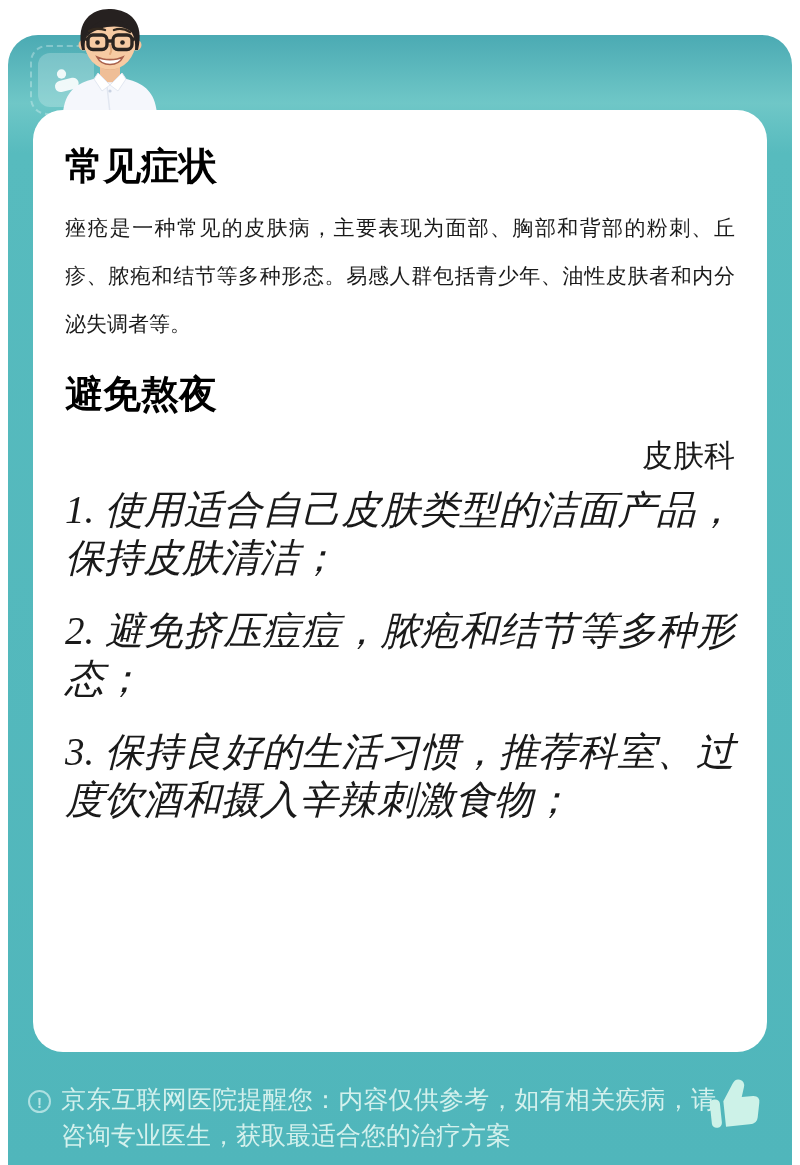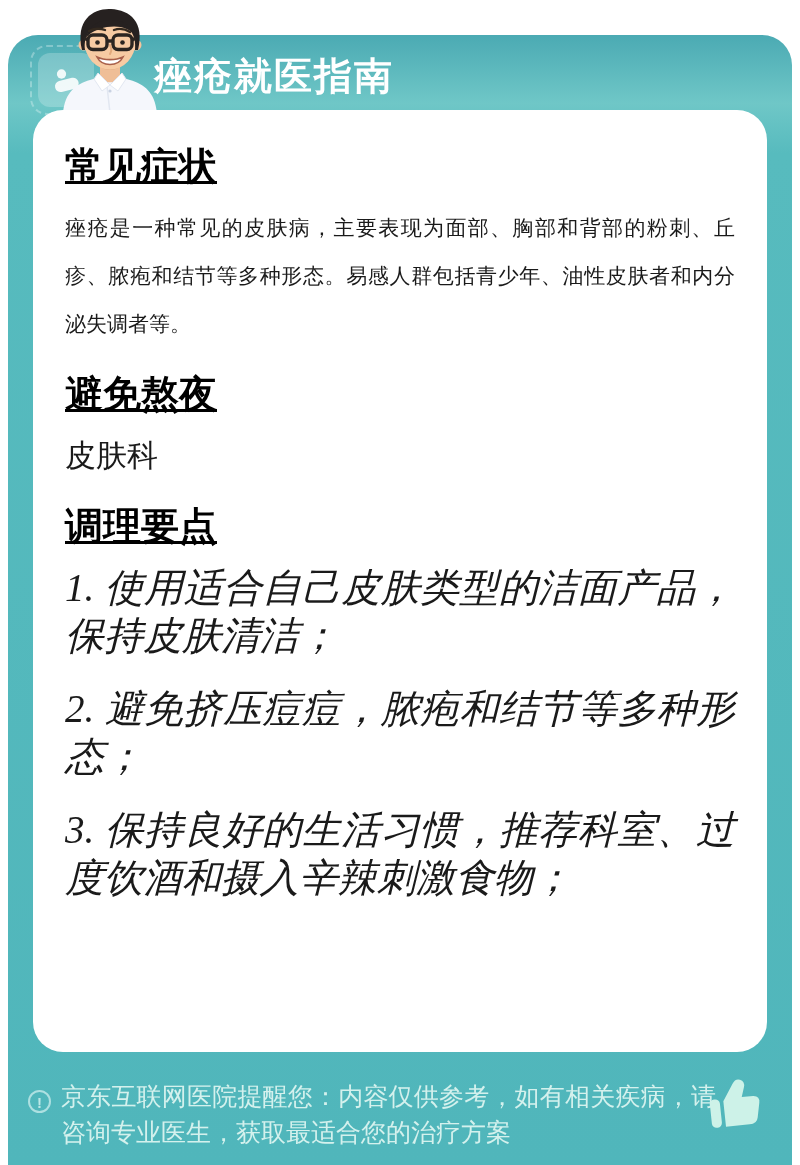--- a/index.html
+++ b/index.html
@@ -28,28 +28,28 @@
     font-size:38px; font-weight:bold; color:#ffffff; letter-spacing:2px;
     white-space:nowrap;
   }
   .guide-card {
     position:absolute; left:25px; right:25px; top:75px; height:942px;
     background:#ffffff; border-radius:30px;
     padding:26px 32px 0 32px; box-sizing:border-box; overflow:hidden;
   }
   .section-heading {
     font-size:38px; font-weight:bold; color:#000000;
-    margin:24px 0 16px 0; line-height:44px;text-decoration:underline;
+    margin:24px 0 16px 0; line-height:44px;
   }
   .section-heading.first { margin-top:8px; }
   .body-text {
     font-size:21px; line-height:48px; color:#1A1A1A; margin:0 0 8px 0;
     text-align:justify;
   }
-  .dept-text { font-size:31px; line-height:48px; color:#1A1A1A; margin:0 0 6px 0; }
+  .dept-text { font-size:31px; line-height:48px; color:#1A1A1A; margin:0 0 6px 0;text-align:right; }
   .g-item {
     font-size:39px; line-height:48px; color:#1A1A1A; margin:0 0 25px 0;
     text-align:justify;
     font-style:italic;
   }
   .g-num {
     font-family:"Liberation Serif","DejaVu Serif",serif;
     margin-right:10px;
   }
   .footer-bar {
@@ -57,21 +57,21 @@
     display:flex; align-items:flex-start;
   }
   .alert-icon {
     flex:none; width:23px; height:23px; margin:9px 10px 0 0;
     border:2px solid rgba(235,252,250,0.60); border-radius:50%;
     color:rgba(235,252,250,0.70); font-size:15px; font-weight:bold;
     text-align:center; line-height:22px; box-sizing:border-box;
   }
   .disclaimer-text {
     margin:0; width:655px; font-size:25px; line-height:36px;
-    color:#D4F1ED; text-align:justify;font-family:Liberation Mono, monospace;
+    color:#D4F1ED; text-align:justify;
   }
   .thumb-icon { position:absolute; right:14px; top:-10px; cursor:pointer; }
 </style>
 </head>
 <body>
 
 <div class="teal-panel">
 
   <div class="photo-badge">
     <svg width="36" height="36" viewBox="0 0 24 24">
@@ -112,31 +112,29 @@
     </g>
 
     <circle cx="47.5" cy="35.5" r="2.3" fill="#2B2521"></circle>
     <circle cx="72.5" cy="35.5" r="2.3" fill="#2B2521"></circle>
 
     <path d="M60 38 q2.5 5 0 9" stroke="#E2A97C" stroke-width="2" fill="none" stroke-linecap="round"></path>
 
     <path d="M47 50 C52 60 68 60 73 50 C66 53.5 54 53.5 47 50 Z" fill="#FFFFFF" stroke="#A9604A" stroke-width="1.6"></path>
   </svg>
 
-  <div class="banner-title">痤疮就医指南</div>
 
   <div class="guide-card">
 
     <div class="section-heading first">常见症状</div>
     <p class="body-text">痤疮是一种常见的皮肤病，主要表现为面部、胸部和背部的粉刺、丘疹、脓疱和结节等多种形态。易感人群包括青少年、油性皮肤者和内分泌失调者等。</p>
 
     <div class="section-heading">避免熬夜</div>
     <p class="dept-text">皮肤科</p>
 
-    <div class="section-heading">调理要点</div>
 
     <p class="g-item"><span class="g-num">1.</span><span>使用适合自己皮肤类型的洁面产品，保持皮肤清洁；</span></p>
     <p class="g-item"><span class="g-num">2.</span><span>避免挤压痘痘，脓疱和结节等多种形态；</span></p>
     <p class="g-item"><span class="g-num">3.</span><span>保持良好的生活习惯，推荐科室、过度饮酒和摄入辛辣刺激食物；</span></p>
     <p class="g-item"></p>
 
   </div>
 
   <div class="footer-bar">
     <span class="alert-icon">!</span>

